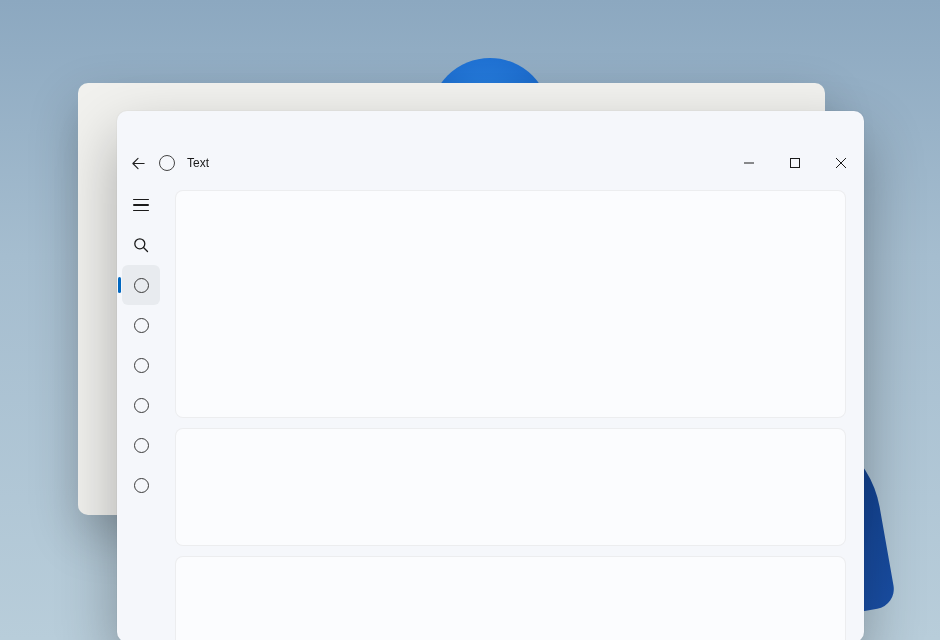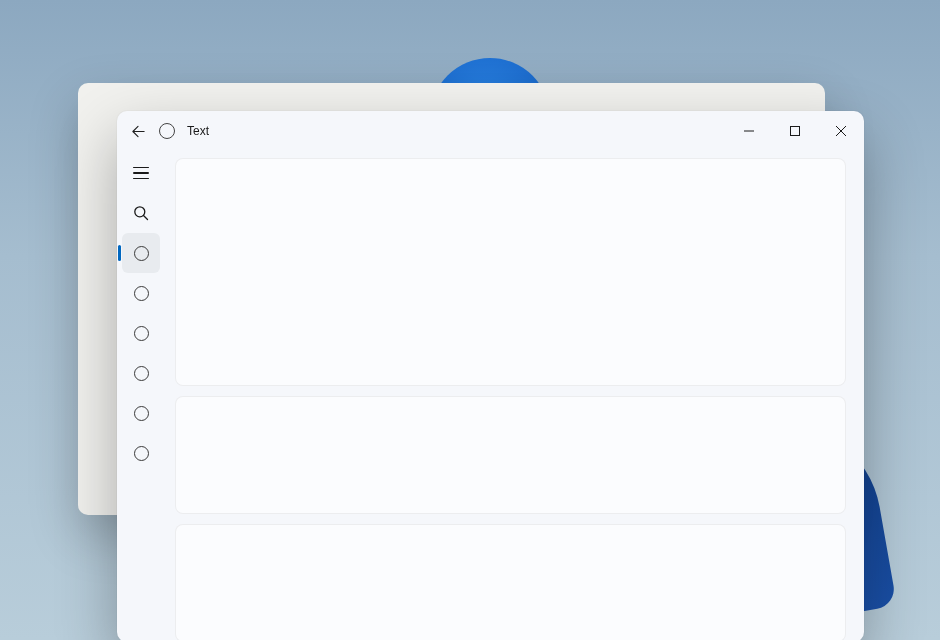--- a/index.html
+++ b/index.html
@@ -79,20 +79,21 @@
       flex-direction: column;
       overflow: hidden;
     }
     
     .titlebar {
       height: 40px;
       display: flex;
       align-items: center;
       padding-left: 12px;
       flex-shrink: 0;
+      margin-top: 32px;
     }
     
     .tb-left {
       display: flex;
       align-items: center;
       gap: 12px;
     }
     
     .back-arrow {
       width: 18px;

